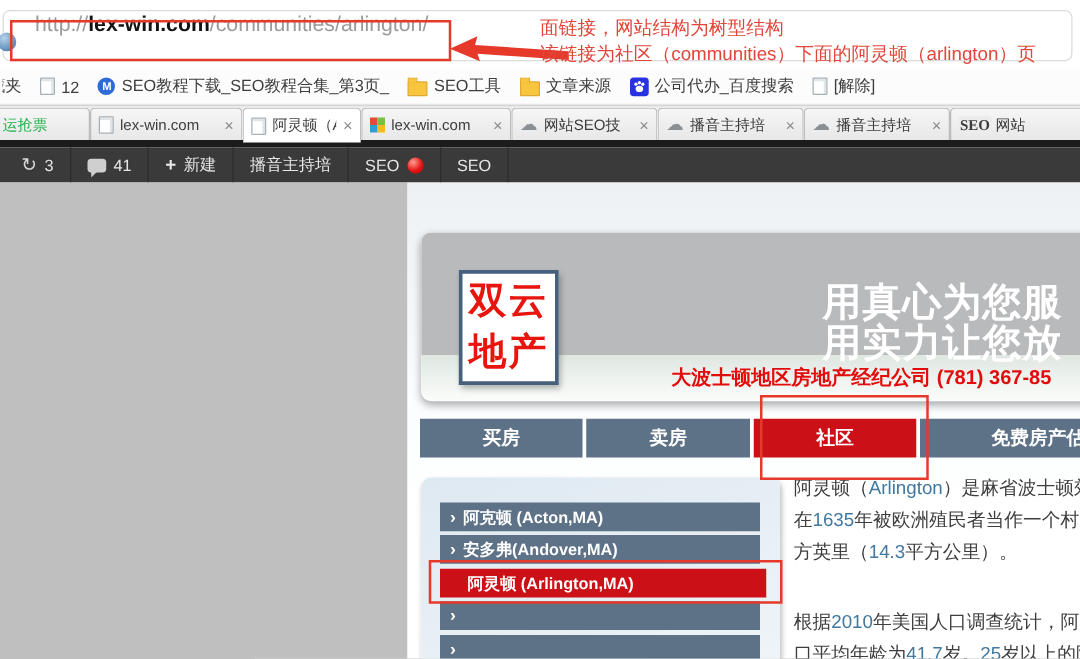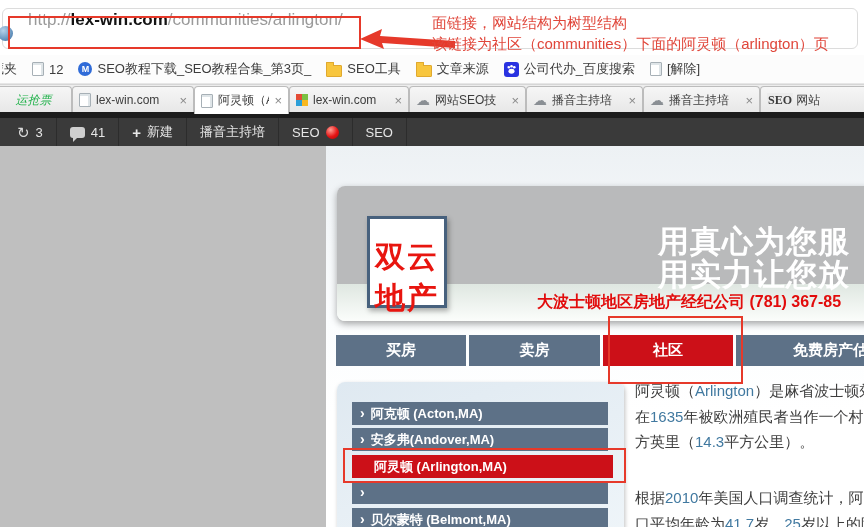--- a/index.html
+++ b/index.html
@@ -46,21 +46,21 @@
 
   
   .tab-row{position:absolute;left:0;top:84px;width:864px;height:29px;background:#ededed;
     border-top:1px solid #d6d6d6;display:flex;box-sizing:border-box;}
   .tab{height:27px;margin-top:1px;border-radius:4px 4px 0 0;background:linear-gradient(#f6f6f6,#e7e7e7);
     border:1px solid #bcbcbc;border-bottom:none;display:flex;align-items:center;gap:5px;
     padding:0 6px;box-sizing:border-box;flex:none;}
   .tab.active{background:#fff;height:28px;position:relative;z-index:2;}
   .tab.first{margin-left:-4px;border-left:none;}
   .tab-label{font-size:12px;color:#3c3c3c;white-space:nowrap;overflow:hidden;flex:1;}
-  .tab.green .tab-label{color:var(--green);text-align:center;font-style:italic;}
+  .tab.green .tab-label{color:var(--green);}
   .tab-close{color:#8a8a8a;font-size:13px;line-height:1;flex:none;}
   .cloud-ic{color:#8a8f94;font-size:14px;line-height:1;flex:none;font-family:"DejaVu Sans",sans-serif;}
   .grid-ic{width:12px;height:12px;display:grid;grid-template-columns:6px 6px;grid-template-rows:6px 6px;flex:none;}
   .grid-ic i:nth-child(1){background:#e44b35;} .grid-ic i:nth-child(2){background:#7ac143;}
   .grid-ic i:nth-child(3){background:#2d9fd8;} .grid-ic i:nth-child(4){background:#f8b820;}
   .seo-prefix{font-weight:bold;background:#ececec;padding:0 1px;font-family:"Liberation Serif",serif;}
 
   .tab-strip{position:absolute;left:0;top:112px;width:864px;height:6px;background:#1c1c1c;}
 
   
@@ -82,21 +82,21 @@
     background:linear-gradient(#edf1f4,#fbfdfe 45%,#ffffff 70%);}
 
   .header-card{position:absolute;left:337px;top:186px;width:603px;height:135px;border-radius:8px;
     box-shadow:0 3px 7px rgba(0,0,0,.35);overflow:hidden;}
   .header-gray{position:absolute;left:0;top:0;width:100%;height:98px;background:var(--header-gray);}
   .header-strip{position:absolute;left:0;top:98px;width:100%;height:37px;
     background:linear-gradient(#dfe7e1,#fbfdfb);}
   .logo-box{position:absolute;left:367px;top:216px;width:80px;height:92px;background:#fff;
     border:3px solid #47617d;box-sizing:border-box;box-shadow:2px 3px 5px rgba(0,0,0,.3);
     text-align:center;color:var(--logo-red);font-family:"DejaVu Serif","Liberation Serif",serif;
-    font-weight:bold;font-size:30px;line-height:41px;letter-spacing:2px;padding-top:17px;z-index:3;}
+    font-weight:bold;font-size:30px;line-height:41px;letter-spacing:2px;padding-top:1px;z-index:3;}
   .slogan{position:absolute;left:658px;color:#fff;font-family:"DejaVu Serif","Liberation Serif",serif;
     font-weight:bold;font-size:31px;white-space:nowrap;letter-spacing:1px;}
   .slogan.l1{top:221px;} .slogan.l2{top:254px;}
   .tagline{position:absolute;left:537px;top:292px;font-size:16px;font-weight:bold;
     color:var(--phone-red);white-space:nowrap;}
 
   .nav-cell{position:absolute;top:335px;height:31px;background:var(--slate);color:#fff;
     font-size:15px;font-weight:bold;display:flex;align-items:center;justify-content:center;
     overflow:hidden;white-space:nowrap;}
   .nav-cell.active{background:var(--hi-red);}
@@ -272,21 +272,20 @@
         <span>安多弗(Andover,MA)</span>
       </div>
       <div class="side-item active" style="top: 455px;">
         <span>阿灵顿 (Arlington,MA)</span>
       </div>
       <div class="side-item" style="top: 481px;">
         <span class="chev">›</span>
       </div>
       <div class="side-item" style="top: 508px;">
         <span class="chev">›</span>
-        <span>贝尔蒙特 (Belmont,MA)</span>
       </div>
     </div>
 
   <div class="content-para p1" id="para1">
       <div class="line"><span>阿灵顿（</span><span class="en">Arlington</span><span>）是麻省波士顿郊</span></div>
       <div class="line"><span>在</span><span class="en">1635</span><span>年被欧洲殖民者当作一个村庄</span></div>
       <div class="line"><span>方英里（</span><span class="en">14.3</span><span>平方公里）。</span></div>
     </div>
   <div class="content-para p2" id="para2">
       <div class="line"><span>根据</span><span class="en">2010</span><span>年美国人口调查统计，阿灵</span></div>

